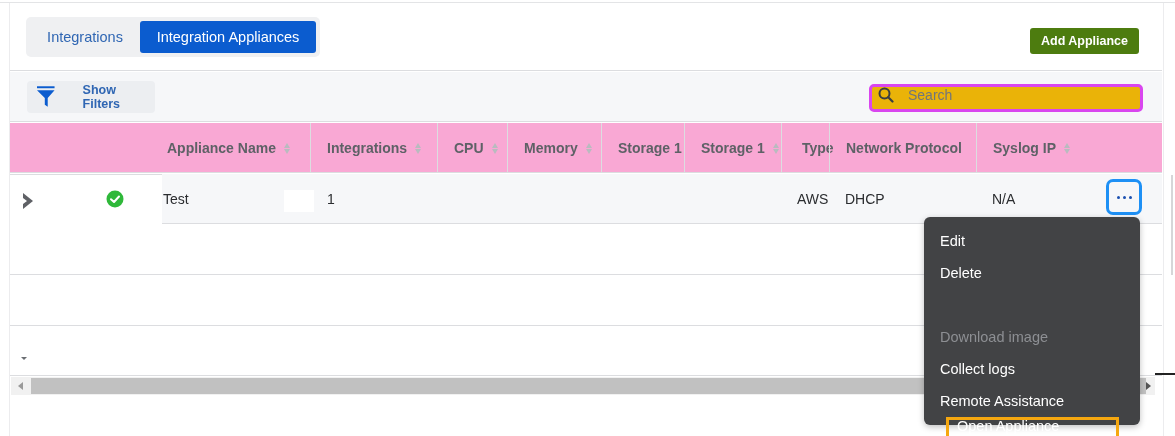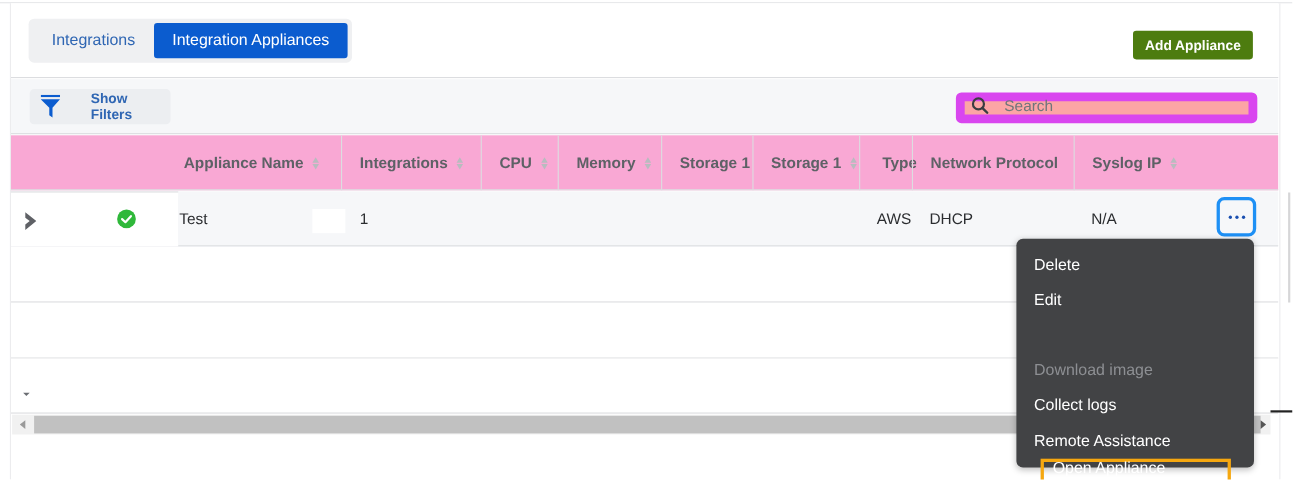--- a/index.html
+++ b/index.html
@@ -16,21 +16,21 @@
   .tab { height: 32px; padding: 0 14px; font-size: 14.5px; display: flex; align-items: center; border-radius: 3px; cursor: pointer; }
   .tab.inactive { color: #2f66b3; background: transparent; padding: 0 14px 0 14px; width: 110px; justify-content: center; }
   .tab.active { color: #fff; background: #0b5ccf; width: 176px; justify-content: center; text-align: center; }
   .add-btn { position: absolute; left: 1030px; top: 28px; width: 109px; height: 26px; background: #4d7c0f; color: #fff; border-radius: 3px; font-size: 12.5px; font-weight: bold; display: flex; align-items: center; justify-content: center; }
 
   
   .filter-bar { position: absolute; left: 10px; top: 72px; width: 1152px; height: 50px; background: #f6f7f9; border-bottom: 1px solid #dcdde0; }
   .filter-btn { position: absolute; left: 17px; top: 9px; width: 128px; height: 32px; background: #eceef1; border-radius: 4px; display: flex; align-items: center; }
   .filter-btn .ficon { margin-left: 10px; width: 18px; height: 22px; }
   .filter-btn .flabel { margin-left: 28px; font-size: 12.5px; font-weight: bold; color: #2f66b3; }
-  .search { position: absolute; left: 859px; top: 12px; width: 274px; height: 28px; background: #fca5a5; border: 8px solid #d946ef; border-radius: 5px; display: flex; align-items: flex-end; }
+  .search { position: absolute; left: 859px; top: 12px; width: 274px; height: 28px; background: #eab308; border: 3px solid #d946ef; border-radius: 5px; display: flex; align-items: flex-start; }
   .search .sicon { margin-left: 6px; width: 16px; height: 16px; }
   .search input { border: none; outline: none; margin-left: 14px; font-size: 14px; color: #333; background: transparent; width: 220px; font-family: "Liberation Sans", sans-serif; }
   .search input::placeholder { color: #70757c; }
 
   
   .thead { position: absolute; left: 10px; top: 123px; width: 1152px; height: 50px; background: #f9a8d4; border-bottom: 1px solid #dcdde0; }
   .th { position: absolute; top: 0; height: 50px; display: flex; align-items: center; font-size: 14px; font-weight: bold; color: #5e6166; white-space: nowrap; overflow: hidden; }
   .th .sort { margin-left: 8px; display: inline-flex; flex-direction: column; line-height: 0; }
   .th .sort span { display: block; width: 0; height: 0; border-left: 3.5px solid transparent; border-right: 3.5px solid transparent; }
   .th .sort .up { border-bottom: 5px solid #b9bbbf; margin-bottom: 1px; }
@@ -191,20 +191,20 @@
   <div class="tiny-caret"></div>
 
   <div class="hscroll">
     <div class="arrow-l"></div>
     <div class="thumb"></div>
     <div class="arrow-r"></div>
   </div>
   <div class="hline"></div>
 
   <div class="menu">
+    <div class="menu-item">Edit</div>
     <div class="menu-item">Delete</div>
-    <div class="menu-item">Edit</div>
     <div class="menu-item disabled">Download image</div>
     <div class="menu-item">Collect logs</div>
     <div class="menu-item">Remote Assistance</div>
     <div class="menu-item highlight">Open Appliance Manager</div>
   </div>
 </div>
 
 </body></html>

